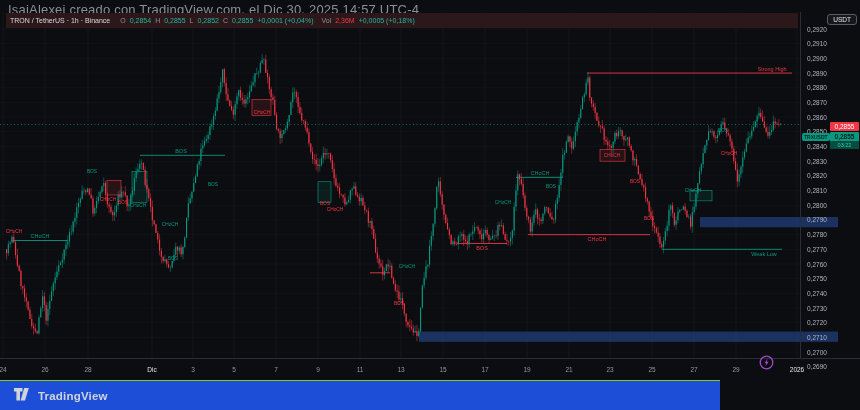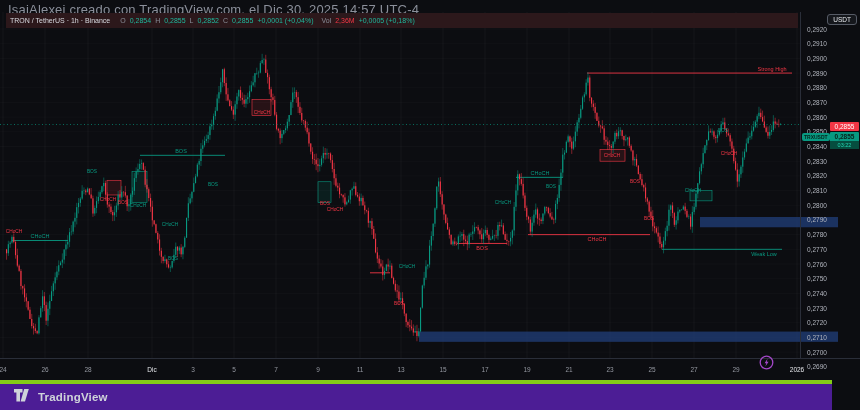--- a/index.html
+++ b/index.html
@@ -22,22 +22,22 @@
   .plabel.red{left:30px;width:29px;top:110px;height:9px;line-height:9px;background:#f23645;color:#fff;}
   .plabel.teal{left:30px;width:29px;top:120px;background:#089981;color:#06231c;}
   .plabel.teal .pv{height:9px;line-height:9px;font-weight:bold;}
   .plabel.teal .cd{height:8px;line-height:8px;background:#064d3f;color:#23d6b2;font-size:5.5px;}
   .symtag{position:absolute;left:2px;top:121px;background:#089981;color:#05231b;font-size:5px;
           font-weight:bold;padding:1px 2px;border-radius:2px;}
   .timeaxis{position:absolute;left:0;top:358px;width:860px;height:22px;border-top:1px solid #2a2e39;}
   .ttick{position:absolute;top:7px;font-size:6.5px;color:#9598a1;transform:translateX(-50%);}
   .ttick.major{color:#e4e6ea;}
   .boost{position:absolute;left:759px;top:355px;width:15px;height:15px;}
-  .footer{position:absolute;left:0;top:380px;width:832px;height:30px;background:#4c1d95;
-          border-top:4px solid #84cc16;display:flex;align-items:center;padding-left:14px;box-sizing:border-box;}
+  .footer{position:absolute;left:0;top:380px;width:720px;height:30px;background:#1d4ed8;
+          border-top:1px solid #84cc16;display:flex;align-items:center;padding-left:14px;box-sizing:border-box;}
   .wordmark{color:#cfd3da;font-size:11.5px;font-weight:bold;margin-left:7px;letter-spacing:.2px;}
 </style>
 </head>
 <body>
 
 <div class="app">
   <div class="attribution">IsaiAlexei creado con TradingView.com, el Dic 30, 2025 14:57 UTC-4</div>
 
   <svg id="chart" width="860" height="346">
       <line x1="3" y1="0" x2="3" y2="346" stroke="rgba(255,255,255,0.045)"></line>

